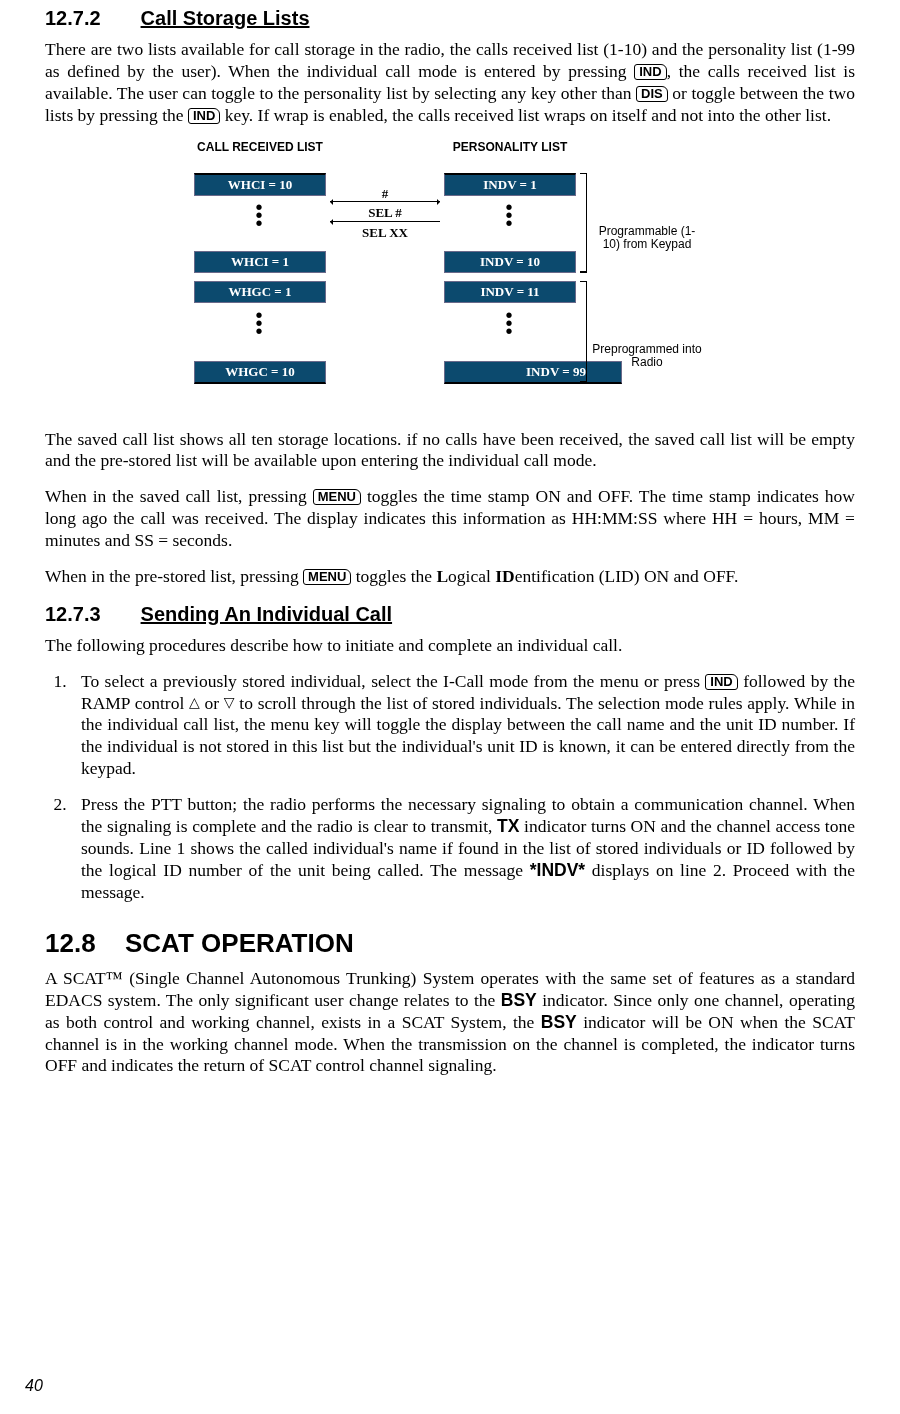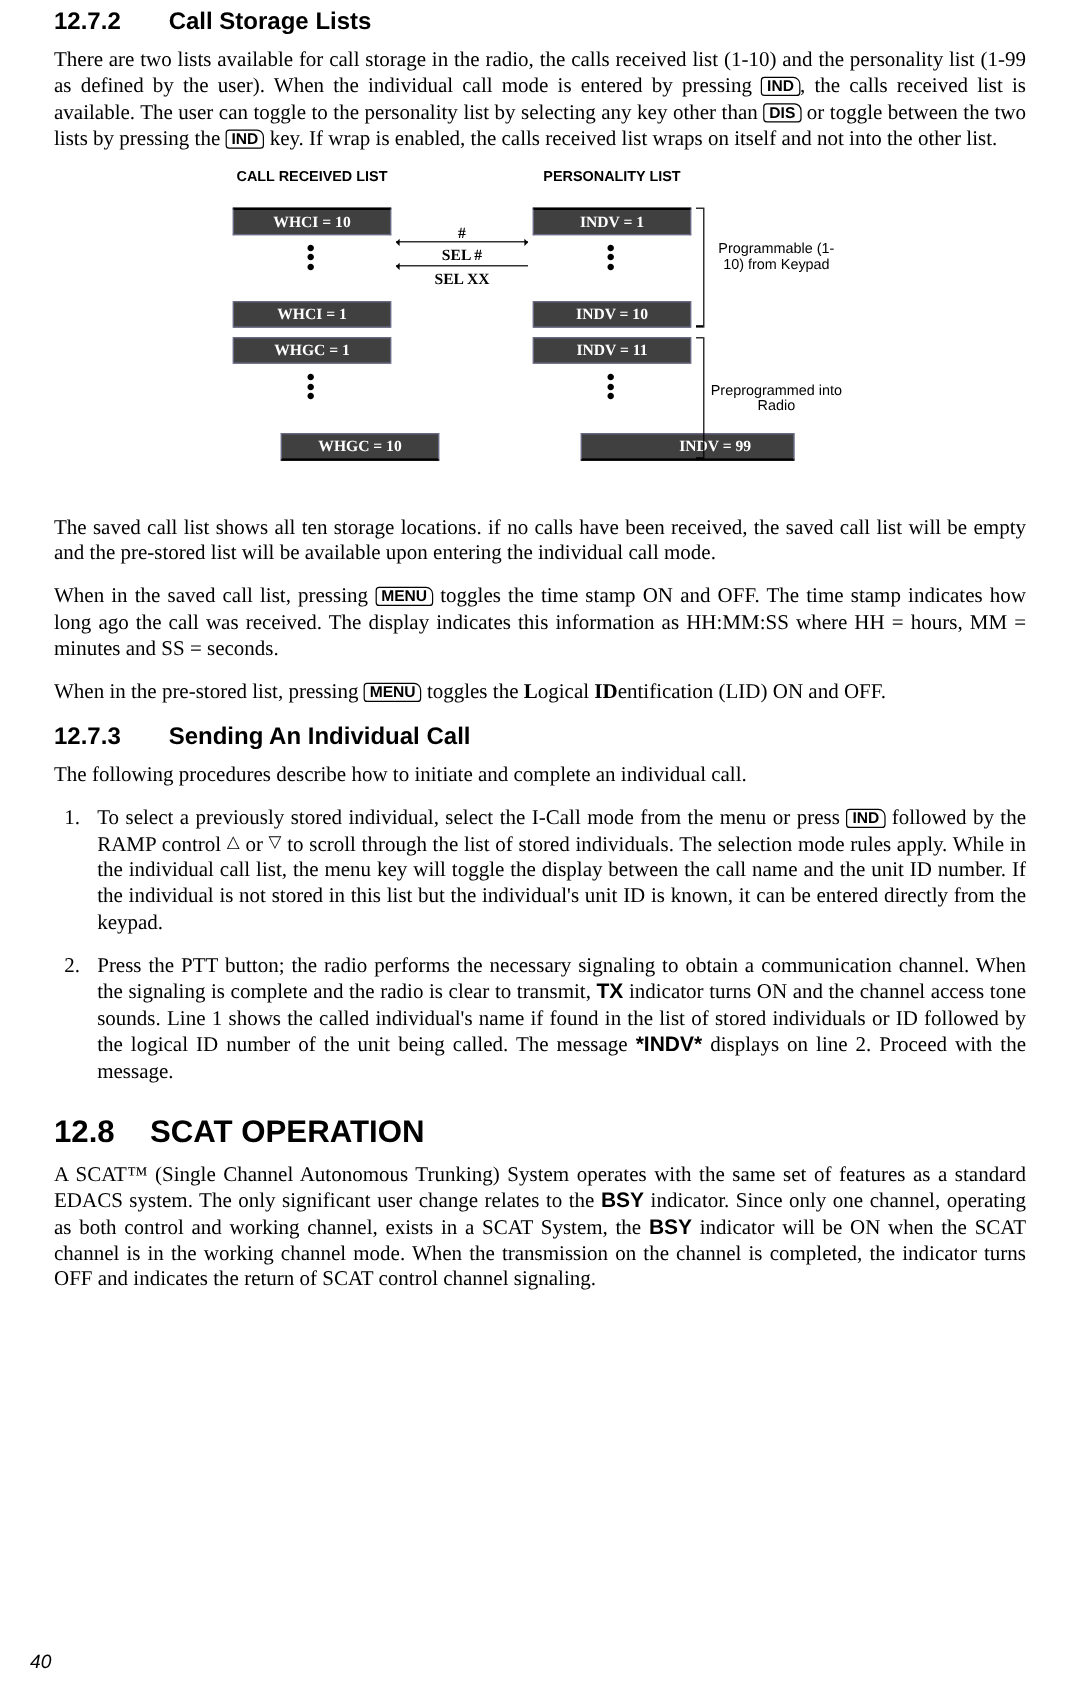--- a/index.html
+++ b/index.html
@@ -13,20 +13,21 @@
     padding: 0 45px 30px 45px;
     box-sizing: border-box;
   }
   h3.sub {
     font-family: Arial, Helvetica, sans-serif;
     font-weight: bold;
     font-size: 20px;
     margin: 6px 0 8px 0;
   }
   h3.sub .underline {
+    text-decoration: underline;
     margin-top: 12px;
   }
   h3.sub .num { display:inline-block; width: 90px; }
   h2.main {
     font-family: Arial, Helvetica, sans-serif;
     font-weight: bold;
     font-size: 26px;
     margin: 24px 0 8px 0;
   }
   h2.main .num { display:inline-block; width: 80px; }
@@ -74,33 +75,33 @@
     font-size: 12px;
     position: relative;
     height: 270px;
   }
   .colhdr { font-weight: bold; text-align: center; position: absolute; width: 140px; font-size: 12px; line-height: 1.1; }
   .cell {
     position: absolute;
     width: 130px;
     height: 20px;
     border: 1px solid #6a6a8a;
-    background: #404040;
+    background: #0c4a6e;
     color: #fff;
     font-family: "Times New Roman", serif;
     font-weight: bold;
     font-size: 13px;
     text-align: center;
     line-height: 20px;
   }
   .cell.top { border-top: 2px solid #000; }
-  .cell.bot { border-bottom: 2px solid #000; margin-left: 40px; }
+  .cell.bot { border-bottom: 2px solid #000; }
   .dots { position: absolute; width: 130px; text-align:center; font-size: 20px; line-height: 8px; letter-spacing: 0; color:#000; }
   .midtext { position:absolute; font-family:"Times New Roman",serif; font-weight:bold; font-size:13px; text-align:center; width: 90px; }
-  .sidetext { position:absolute; font-size:12px; text-align:center; width:110px; line-height:1.1; }
+  .sidetext { position:absolute; font-size:12px; text-align:center; width:110px; line-height:1.1;margin-top:24px; }
   .brace { position:absolute; border-right: 1.5px solid #000; width: 6px;}
   .brace::before, .brace::after { content:""; position:absolute; width:6px; height:1.5px; background:#000; right:0;}
   .brace::before{ top:0;} .brace::after{ bottom:0;}
   .arrow-lr { position:absolute; height:1px; border-top:1px solid #000;}
   .arrow-lr::before, .arrow-lr::after{ content:""; position:absolute; top:-3px; border:3px solid transparent;}
   .arrow-lr::before{ left:-3px; border-right-color:#000;}
   .arrow-lr::after{ right:-3px; border-left-color:#000;}
   .arrow-l { position:absolute; height:1px; border-top:1px solid #000;}
   .arrow-l::before{ content:""; position:absolute; top:-3px; left:-3px; border:3px solid transparent; border-right-color:#000;}
 </style>

